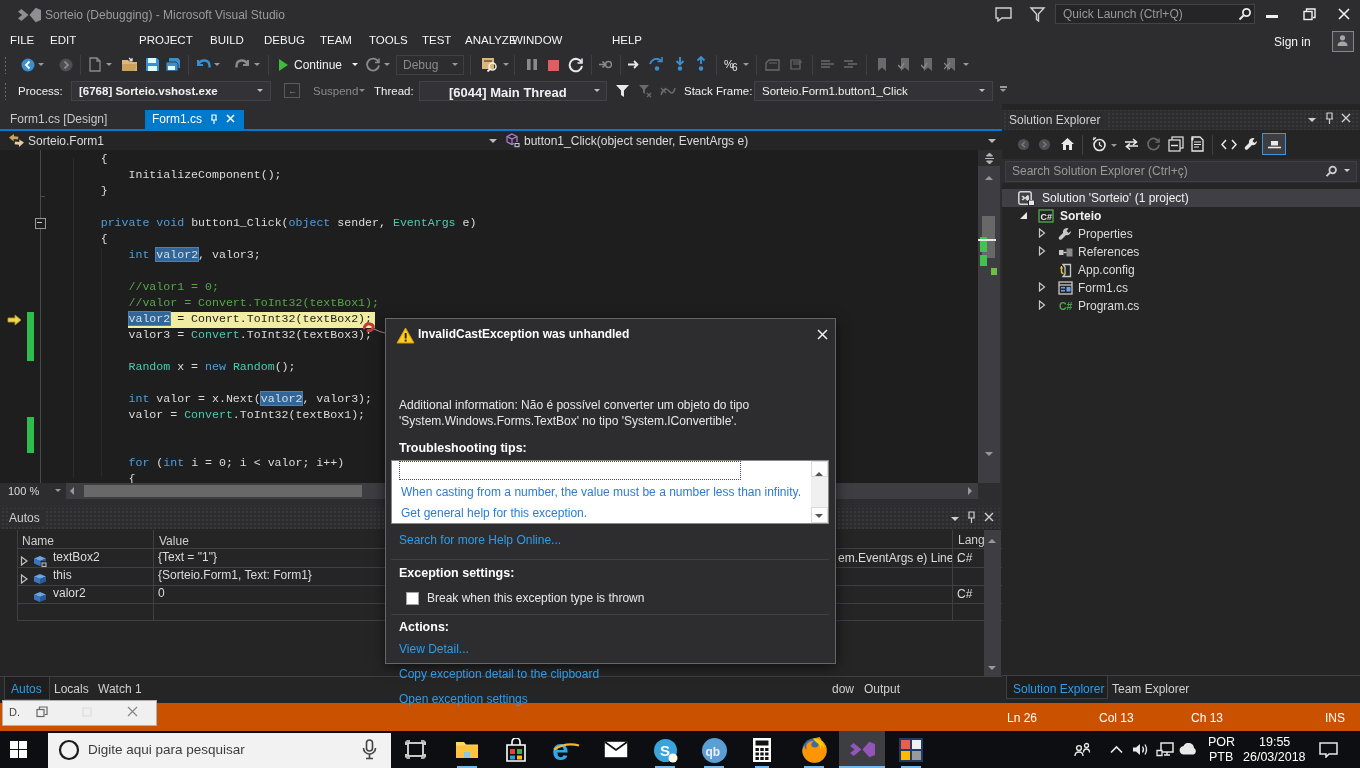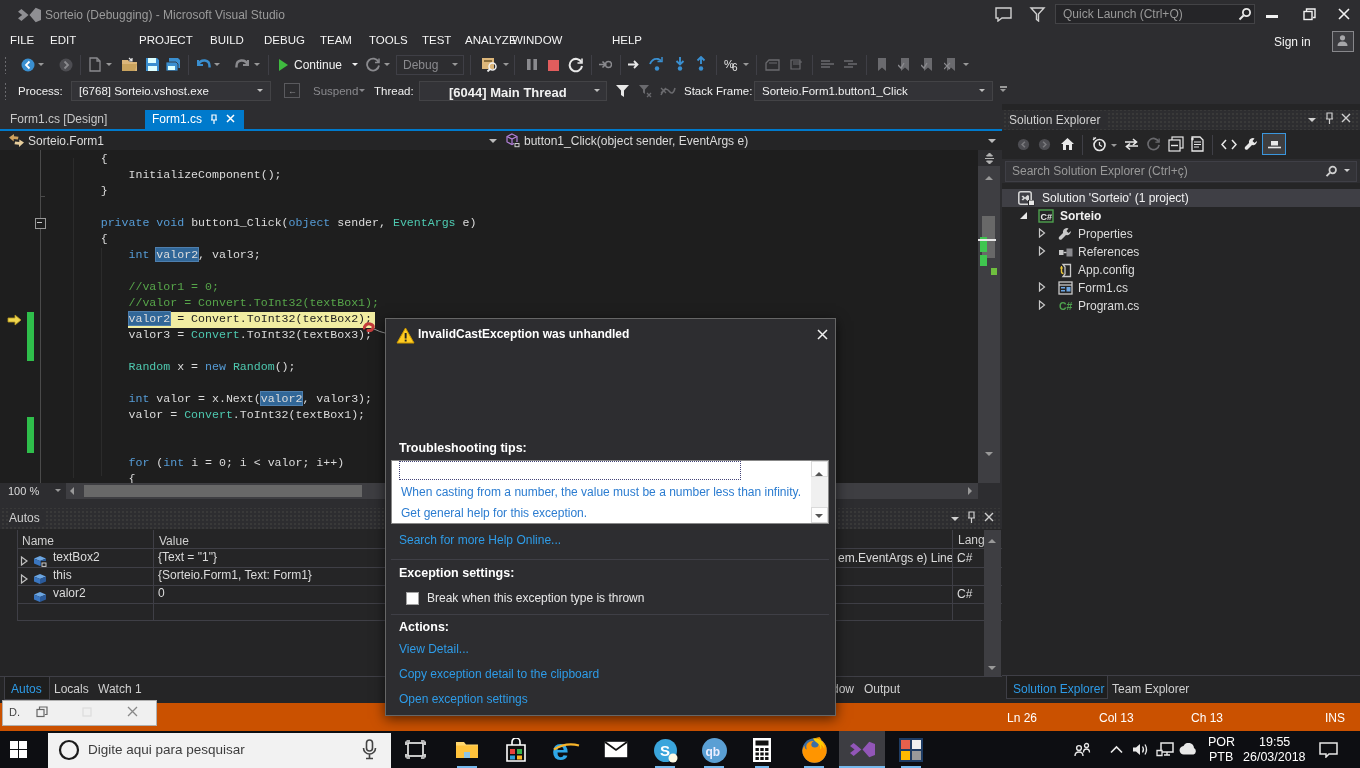--- a/index.html
+++ b/index.html
@@ -198,21 +198,21 @@
         <path d="M3 1 h8 v13 l-4-3.5 L3 14 z" fill="#6a6a6e"></path>
         <path d="M0 6 l6 6 M6 6 l-6 6" stroke="#8a8a8e" stroke-width="1.2"></path>
       </svg>
       <div class="abs" style="left:963px;top:11px;width:0;height:0;border:3.5px solid transparent;border-top-color:#999;"></div>
     </div>
 
 <div class="abs" style="left:0;top:78px;width:1360px;height:26px;background:#2d2d30;" id="procbar">
       <div class="abs" style="left:4px;top:4px;width:3px;height:18px;background-image:radial-gradient(#6a6a6e 1px,transparent 1px);background-size:3px 4px;"></div>
       <div class="abs" style="left:18px;top:7px;font-size:11.5px;color:#f1f1f1;">Process:</div>
       <div class="abs" style="left:71px;top:3px;width:200px;height:20px;background:#333337;border:1px solid #434346;box-sizing:border-box;"></div>
-      <div class="abs" style="left:79px;top:7px;font-size:11.5px;color:#f1f1f1;">[6768] Sorteio.vshost.exe</div>
+      <div class="abs" style="left:79px;top:7px;font-size:11.5px;color:#f1f1f1;font-weight:bold;">[6768] Sorteio.vshost.exe</div>
       <div class="abs" style="left:257px;top:11px;width:0;height:0;border:3.5px solid transparent;border-top-color:#c0c0c0;"></div>
       <div class="abs" style="left:284px;top:5px;width:16px;height:15px;border:1px solid #5a5a5e;box-sizing:border-box;"></div>
       <div class="abs" style="left:288px;top:8px;font-size:9px;color:#8a8a8e;">←</div>
       <div class="abs" style="left:313px;top:7px;font-size:11.5px;color:#8a8a8e;">Suspend</div>
       <div class="abs" style="left:359px;top:11px;width:0;height:0;border:3.5px solid transparent;border-top-color:#8a8a8e;"></div>
       <div class="abs" style="left:374px;top:7px;font-size:11.5px;color:#f1f1f1;">Thread:</div>
       <div class="abs" style="left:419px;top:3px;width:188px;height:20px;background:#333337;border:1px solid #434346;box-sizing:border-box;"></div>
       <div class="abs" style="left:449px;top:7px;font-size:13px;color:#f1f1f1;font-weight:bold;">[6044] Main Thread</div>
       <div class="abs" style="left:594px;top:11px;width:0;height:0;border:3.5px solid transparent;border-top-color:#c0c0c0;"></div>
       <svg class="abs" style="left:615px;top:6px;" width="15" height="14" viewBox="0 0 15 14">
@@ -550,30 +550,31 @@
   <rect x="1" y="3.5" width="7" height="7" fill="none" stroke="#666" stroke-width="1.2"></rect>
   <path d="M3.5 3 V1 H11 V8.5 H8.8" fill="none" stroke="#666" stroke-width="1.2"></path>
 </svg>
 <svg class="abs" style="left:82px;top:707px;" width="10" height="10" viewBox="0 0 10 10">
   <rect x="1" y="1" width="8" height="8" fill="none" stroke="#ddd" stroke-width="1.2"></rect>
 </svg>
 <svg class="abs" style="left:127px;top:706px;" width="11" height="11" viewBox="0 0 11 11">
   <path d="M1 1 L10 10 M10 1 L1 10" stroke="#888" stroke-width="1.3"></path>
 </svg>
 
-<div class="abs" id="dialog" style="left:385px;top:318px;width:451px;height:398px;background:#2d2d30;border:1px solid #666;box-sizing:border-box;box-shadow:0 3px 12px rgba(0,0,0,0.6);">
+<div class="abs" id="dialog" style="left:385px;top:318px;width:451px;height:346px;background:#2d2d30;border:1px solid #666;box-sizing:border-box;box-shadow:0 3px 12px rgba(0,0,0,0.6);">
       <svg class="abs" style="left:10px;top:8px;" width="19" height="17" viewBox="0 0 19 17">
         <path d="M9.5 1 L18 16 H1 Z" fill="#fc2" stroke="#c90" stroke-width="1"></path>
         <rect x="8.7" y="6" width="1.9" height="5.5" fill="#222"></rect>
         <rect x="8.7" y="12.6" width="1.9" height="1.9" fill="#222"></rect>
       </svg>
       <div class="abs" style="left:32px;top:8px;font-size:12px;font-weight:bold;color:#fff;">InvalidCastException was unhandled</div>
       <svg class="abs" style="left:431px;top:10px;" width="11" height="11" viewBox="0 0 11 11">
         <path d="M1 1 L10 10 M10 1 L1 10" stroke="#f1f1f1" stroke-width="1.5"></path>
       </svg>
+      <div class="abs" style="left:13px;top:78px;width:420px;font-size:12px;color:#e8e8e8;line-height:16px;white-space:normal;">Additional information: Não é possível converter um objeto do tipo 'System.Windows.Forms.TextBox' no tipo 'System.IConvertible'.</div>
       <div class="abs" style="left:13px;top:122px;font-size:12.5px;font-weight:bold;color:#fff;">Troubleshooting tips:</div>
       <div class="abs" style="left:5px;top:141px;width:438px;height:64px;background:#fff;border:1px solid #888;box-sizing:border-box;"></div>
       <div class="abs" style="left:14px;top:143px;width:340px;height:17px;outline:1px dotted #447;"></div>
       <div class="abs" style="left:15px;top:166px;font-size:12px;color:#2b7cd0;">When casting from a number, the value must be a number less than infinity.</div>
       <div class="abs" style="left:15px;top:187px;font-size:12px;color:#2b7cd0;">Get general help for this exception.</div>
       <div class="abs" style="left:425px;top:142px;width:17px;height:62px;background:#f0f0f0;"></div>
       <div class="abs" style="left:425px;top:142px;width:17px;height:16px;background:#fdfdfd;border:1px solid #dadada;box-sizing:border-box;"></div>
       <div class="abs" style="left:429px;top:149px;width:0;height:0;border:4px solid transparent;border-bottom-color:#555;"></div>
       <div class="abs" style="left:425px;top:188px;width:17px;height:16px;background:#fdfdfd;border:1px solid #dadada;box-sizing:border-box;"></div>
       <div class="abs" style="left:429px;top:195px;width:0;height:0;border:4px solid transparent;border-top-color:#555;"></div>

